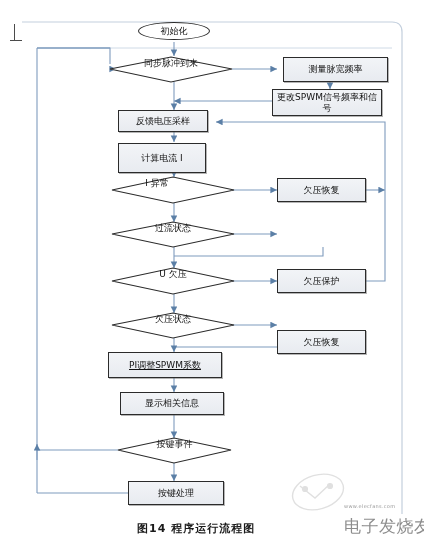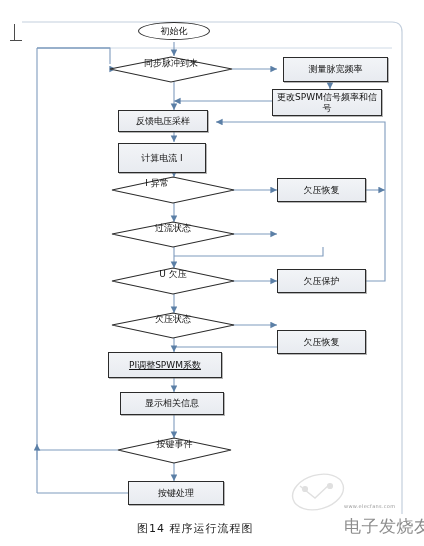--- a/index.html
+++ b/index.html
@@ -61,21 +61,21 @@
     position: relative;
     z-index: 3;
     font-size: 9px;
     color: #111111;
     white-space: nowrap;
   }
   .caption {
     position: absolute;
     color: #1a1a1a;
     font-size: 11px;
-    font-weight: normal;
+    font-weight: bold;
     letter-spacing: 1px;
     white-space: nowrap;
   }
   .watermark {
     position: absolute;
     opacity: 0.30;
     pointer-events: none;
   }
   .wm-text {
     position: absolute;

